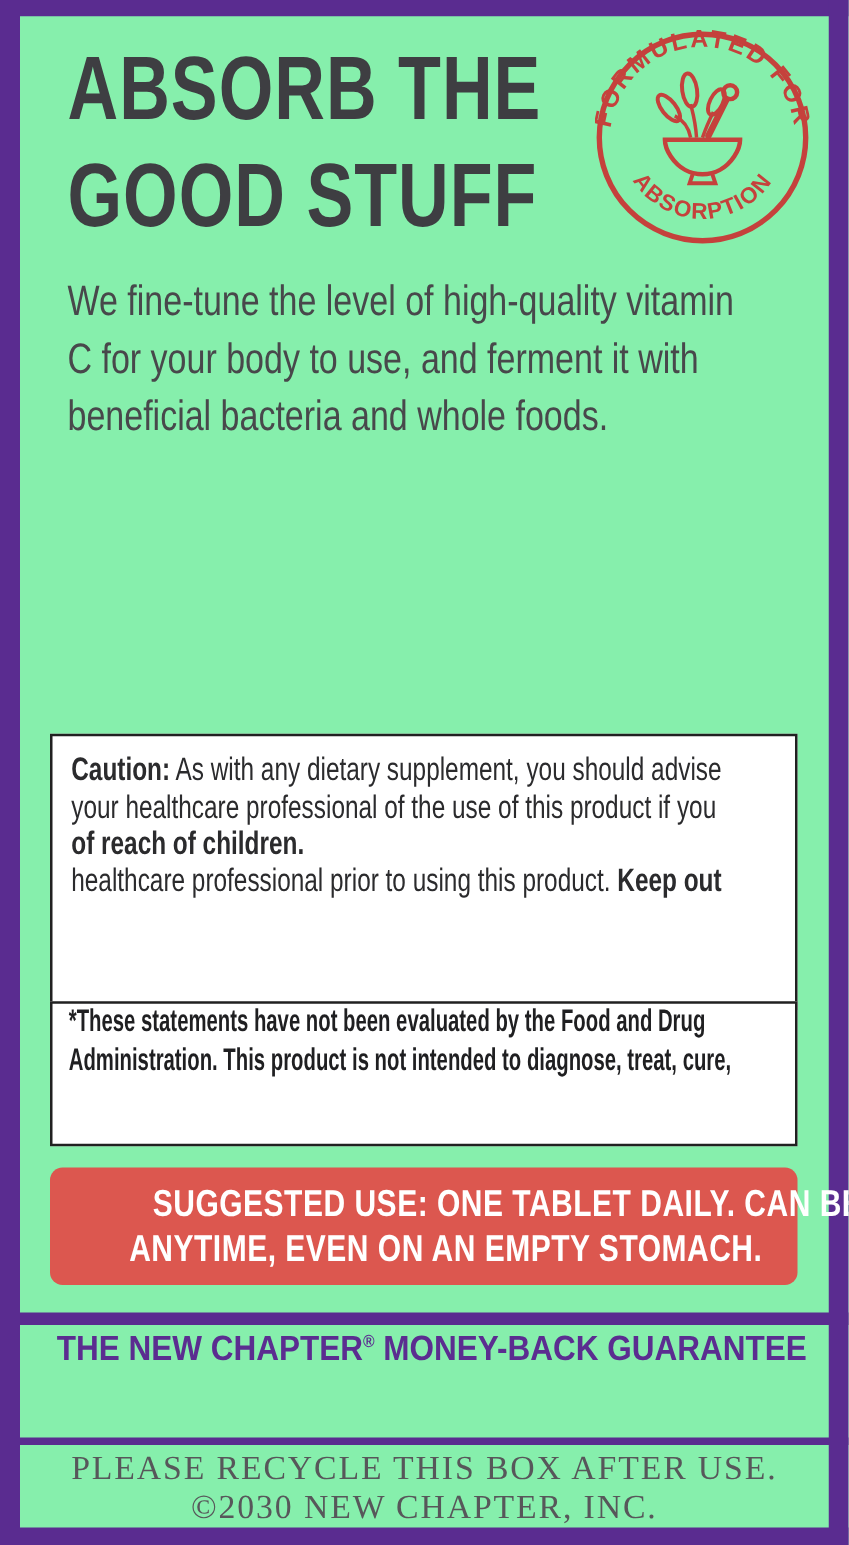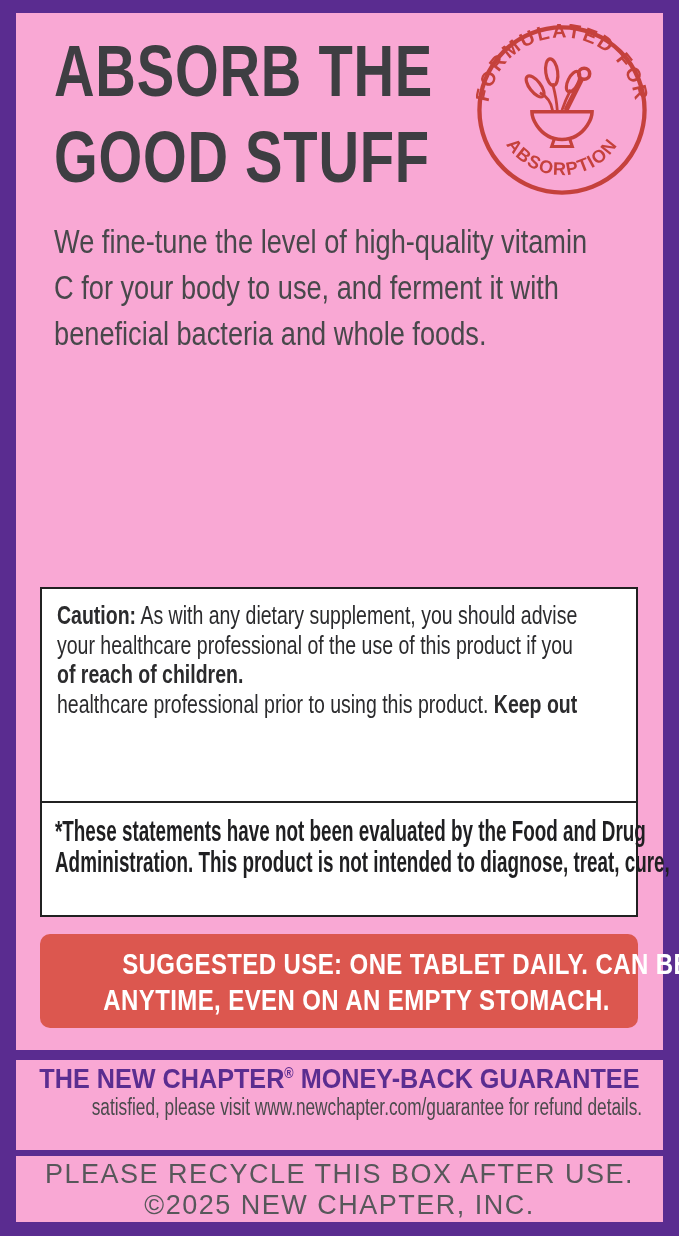--- a/index.html
+++ b/index.html
@@ -1,17 +1,17 @@
 <!DOCTYPE html>
 <html><head>
 <meta charset="utf-8">
 <style>
   html,body{margin:0;padding:0;background:#e9e9ee;}
   .poster{
-    position:relative;width:679px;height:1236px;background:#f9a8d4;
+    position:relative;width:679px;height:1236px;background:#86efac;
     font-family:"Liberation Sans", sans-serif;overflow:hidden;
   }
   
   .edge{position:absolute;background:#5a2c90;}
   .edge-top{left:0;top:0;right:0;height:13px;}
   .edge-bottom{left:0;bottom:0;right:0;height:14px;}
   .edge-left{left:0;top:0;bottom:0;width:16px;}
   .edge-right{right:0;top:0;bottom:0;width:16px;}
   .bar-thick{position:absolute;left:0;right:0;top:1050px;height:10px;background:#5a2c90;}
   .bar-thin{position:absolute;left:0;right:0;top:1150px;height:6px;background:#5a2c90;}
@@ -28,39 +28,39 @@
   .title{position:absolute;left:54px;top:28px;color:#3e3e42;font-weight:800;
          font-size:72px;line-height:86px;letter-spacing:1px;}
   .badge{position:absolute;left:476px;top:24px;width:172px;height:172px;}
 
   .intro{position:absolute;left:54px;top:218px;color:#48484b;font-size:34px;line-height:46px;}
   .intro .line{height:46px;}
 
   .lawbox{position:absolute;left:40px;width:598px;border:2px solid #212121;background:#fff;box-sizing:border-box;}
   .caution-box{top:587px;height:221px;padding:11px 15px;color:#2b2b2d;font-size:26px;}
   .caution-box .line{height:29.5px;}
-  .fda-box{top:801px;height:116px;padding:12px 13px;color:#1f1f21;font-size:29px;font-weight:700;}
+  .fda-box{top:801px;height:116px;padding:0 13px;color:#1f1f21;font-size:25px;font-weight:700;}
   .fda-box .line{height:31px;}
 
   .use-box{position:absolute;left:40px;top:934px;width:598px;height:94px;background:#dc574f;
            border-radius:10px;color:#ffffff;text-align:center;font-size:30px;font-weight:700;
            padding-top:13px;box-sizing:border-box;letter-spacing:0.5px;}
   .use-box .line{height:36px;}
   .use-box b{font-weight:800;}
 
-  .guarantee-head{position:absolute;left:0;right:0;top:1063px;text-align:center;
+  .guarantee-head{position:absolute;left:0;right:0;top:1063px;text-align:right;
                   color:#5b2d90;font-weight:800;font-size:28px;}
   .guarantee-head sup{font-size:0.5em;vertical-align:super;}
   .guarantee-body{position:absolute;left:0;right:0;top:1094px;text-align:center;
                   color:#4a4a4c;font-size:23px;line-height:27px;}
   .guarantee-body .line{height:27px;}
 
   .footer{position:absolute;left:0;right:0;top:1159px;text-align:center;color:#57575a;
           font-size:27px;line-height:31px;letter-spacing:1.5px;}
-  .footer .line{height:31px;}
+  .footer .line{height:31px;font-family:Liberation Serif, serif;}
 
   b.seg{font-weight:700;}
 </style>
 </head>
 <body>
 
 <div class="poster">
 
   <div class="edge edge-top"></div>
   <div class="edge edge-left"></div>
@@ -121,21 +121,20 @@
     <div class="line"><span class="cnd ctr sx80">ANYTIME, EVEN ON AN EMPTY STOMACH.</span></div>
   </div>
 
   <div class="bar-thick"></div>
   <div class="bar-thin"></div>
 
   <div class="guarantee-head">
     <span class="cnd ctr sx90"><span>THE NEW CHAPTER</span><sup>®</sup><span> MONEY-BACK GUARANTEE</span></span>
   </div>
   <div class="guarantee-body">
-    <div class="line"><span class="cnd ctr sx75">satisfied, please visit www.newchapter.com/guarantee for refund details.</span></div>
   </div>
 
   <div class="footer">
     <div class="line">PLEASE RECYCLE THIS BOX AFTER USE.</div>
-    <div class="line">©2025 NEW CHAPTER, INC.</div>
+    <div class="line">©2030 NEW CHAPTER, INC.</div>
   </div>
 
 </div>
 
 </body></html>

